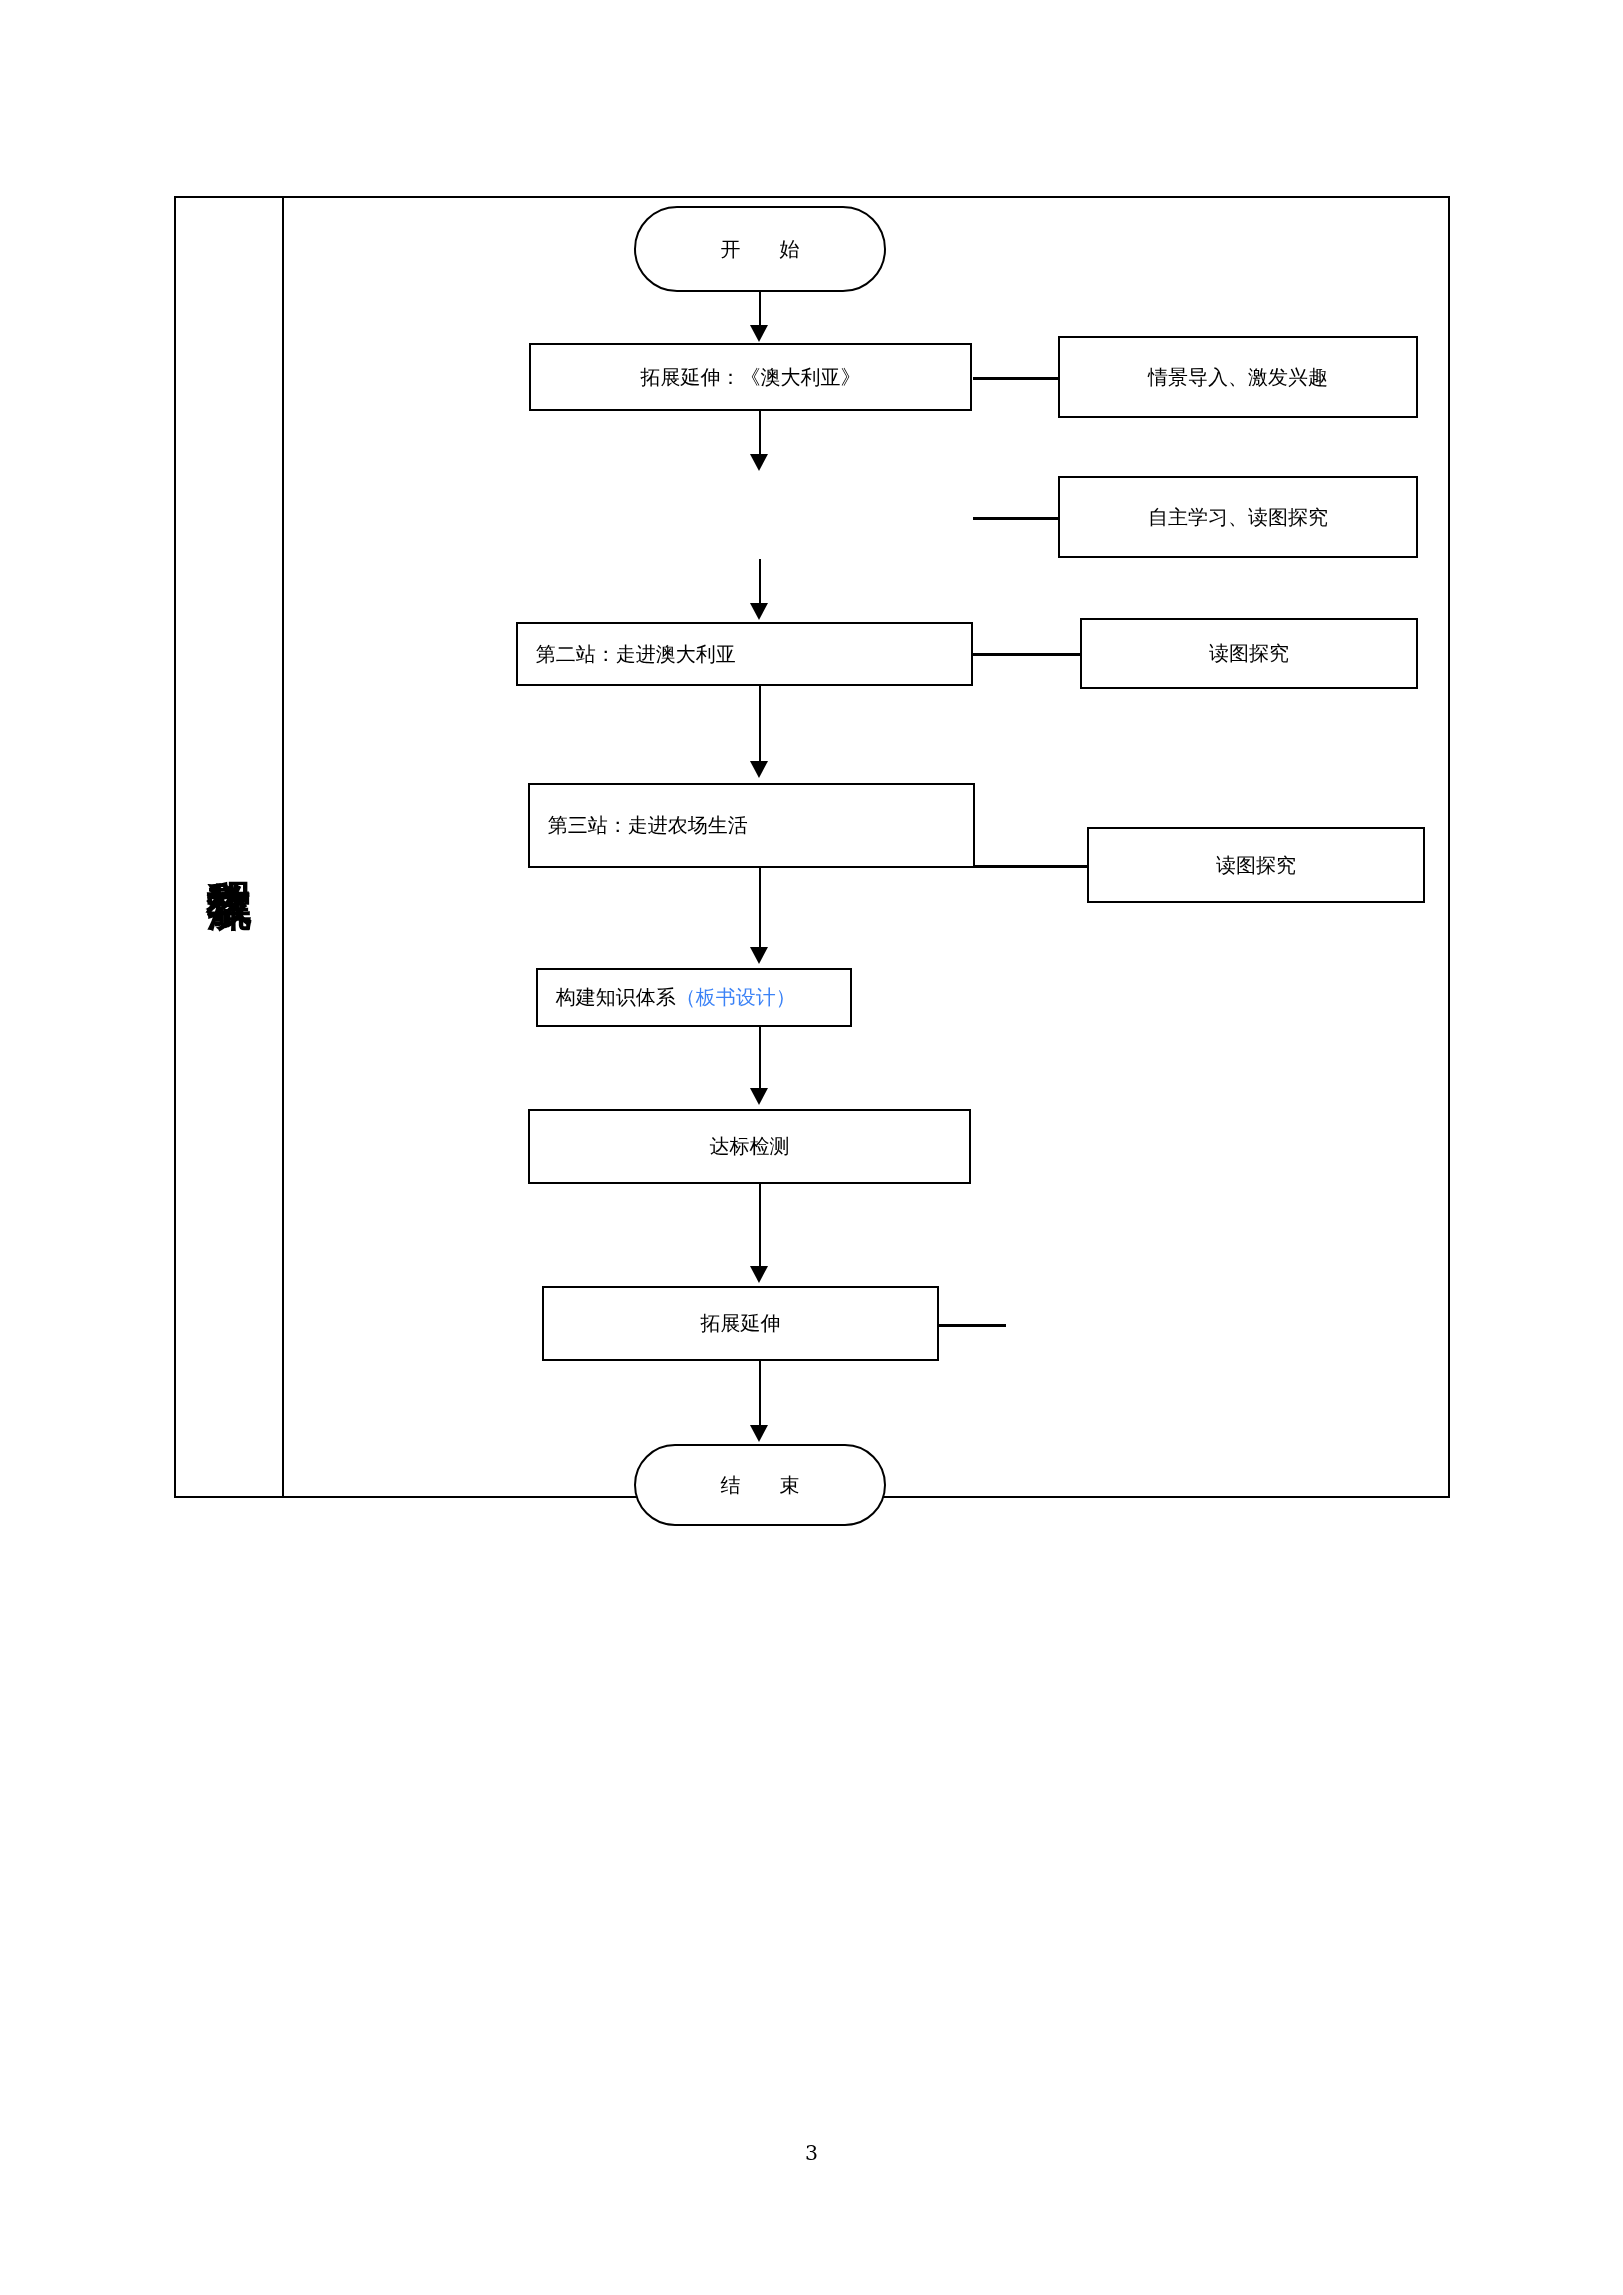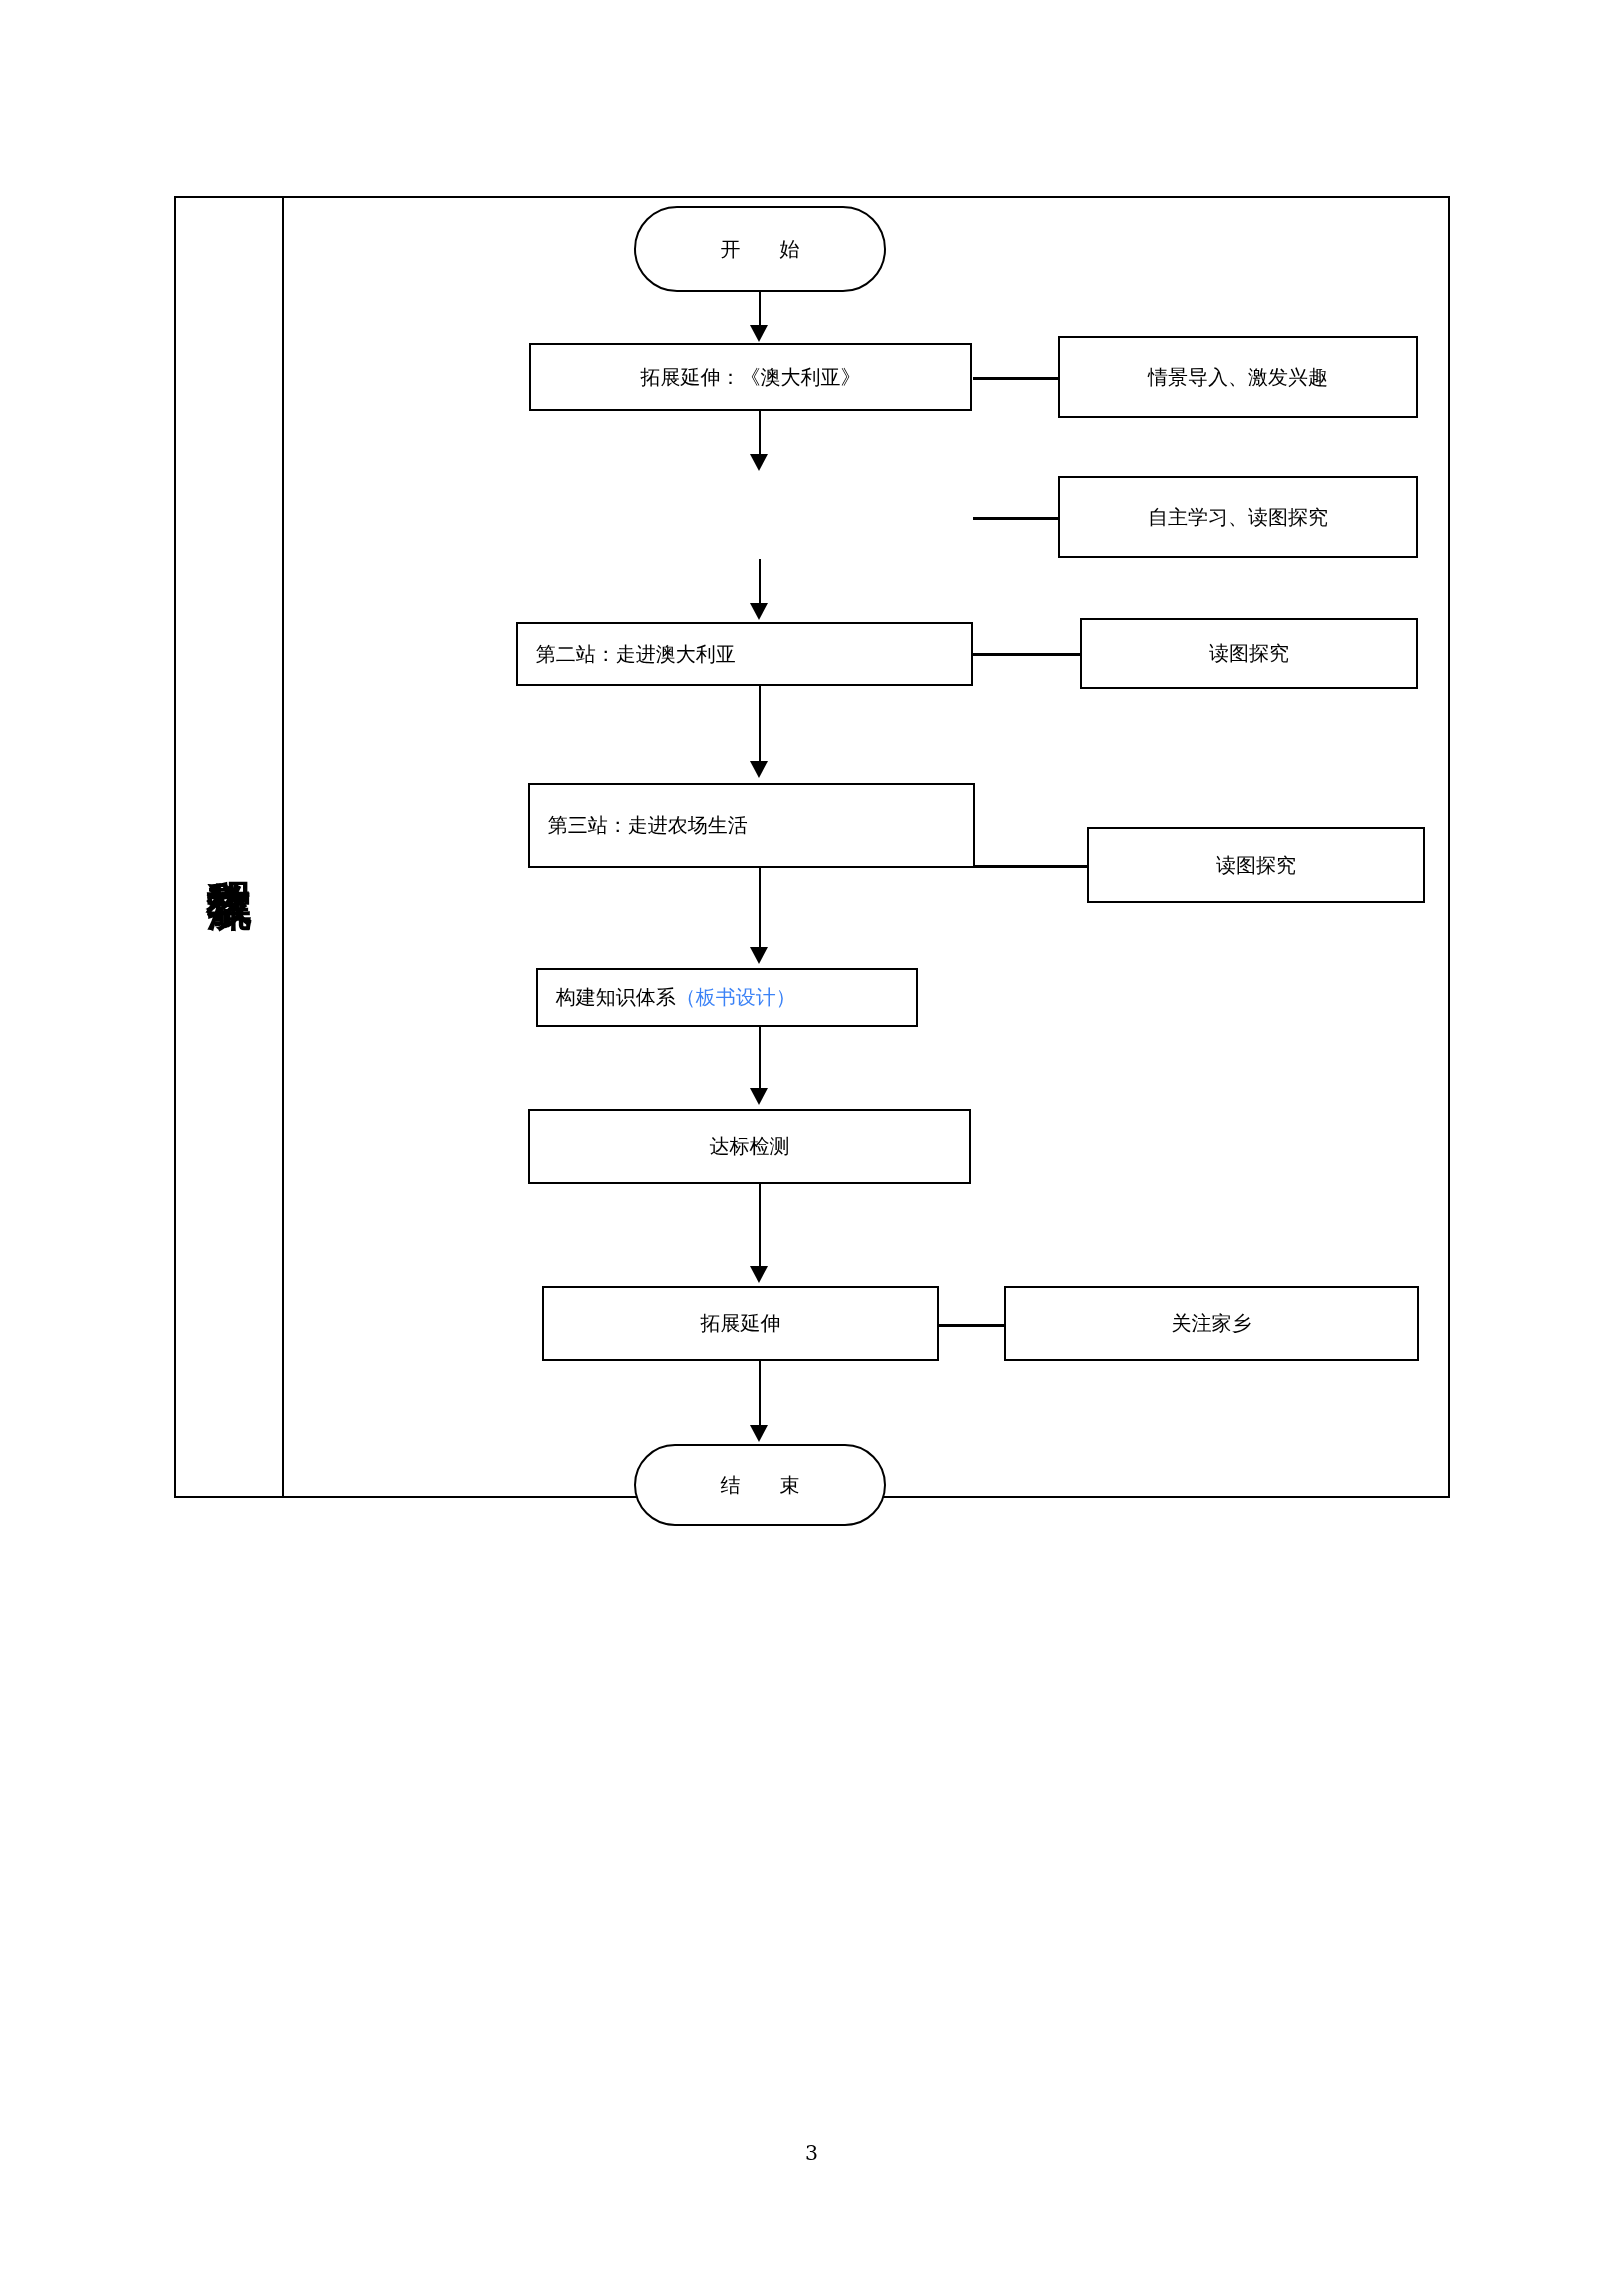--- a/index.html
+++ b/index.html
@@ -177,41 +177,38 @@
       <span>第三站：走进农场生活</span>
     </div>
     <div class="hline" style="left:690px; top:667px; width:113px;"></div>
     <div class="node center" style="left:803px; top:629px; width:338px; height:76px;">
       <span>读图探究</span>
     </div>
 
     <div class="vline" style="left:475px; top:670px; height:80px;"></div>
     <div class="arrowhead" style="left:466px; top:749px;"></div>
 
-    <div class="node left" style="left:252px; top:770px; width:382px; height:59px;">
+    <div class="node left" style="left:252px; top:770px; width:316px; height:59px;">
       <span>构建知识体系</span><span class="accent">（板书设计）</span>
     </div>
 
     <div class="vline" style="left:475px; top:829px; height:63px;"></div>
     <div class="arrowhead" style="left:466px; top:890px;"></div>
 
     <div class="node center" style="left:244px; top:911px; width:443px; height:75px;">
       <span>达标检测</span>
     </div>
 
     <div class="vline" style="left:475px; top:986px; height:83px;"></div>
     <div class="arrowhead" style="left:466px; top:1068px;"></div>
 
     <div class="node center" style="left:258px; top:1088px; width:397px; height:75px;">
       <span>拓展延伸</span>
     </div>
     <div class="hline" style="left:654px; top:1126px; width:68px;"></div>
-    <div class="node center" style="left:720px; top:1088px; width:415px; height:75px;">
-      <span>关注家乡</span>
-    </div>
 
     <div class="vline" style="left:475px; top:1163px; height:65px;"></div>
     <div class="arrowhead" style="left:466px; top:1227px;"></div>
 
     <div class="node terminator" style="left:350px; top:1246px; width:252px; height:82px;">
       <span class="lbl">结　束</span>
     </div>
 
   </div>
 </div>

